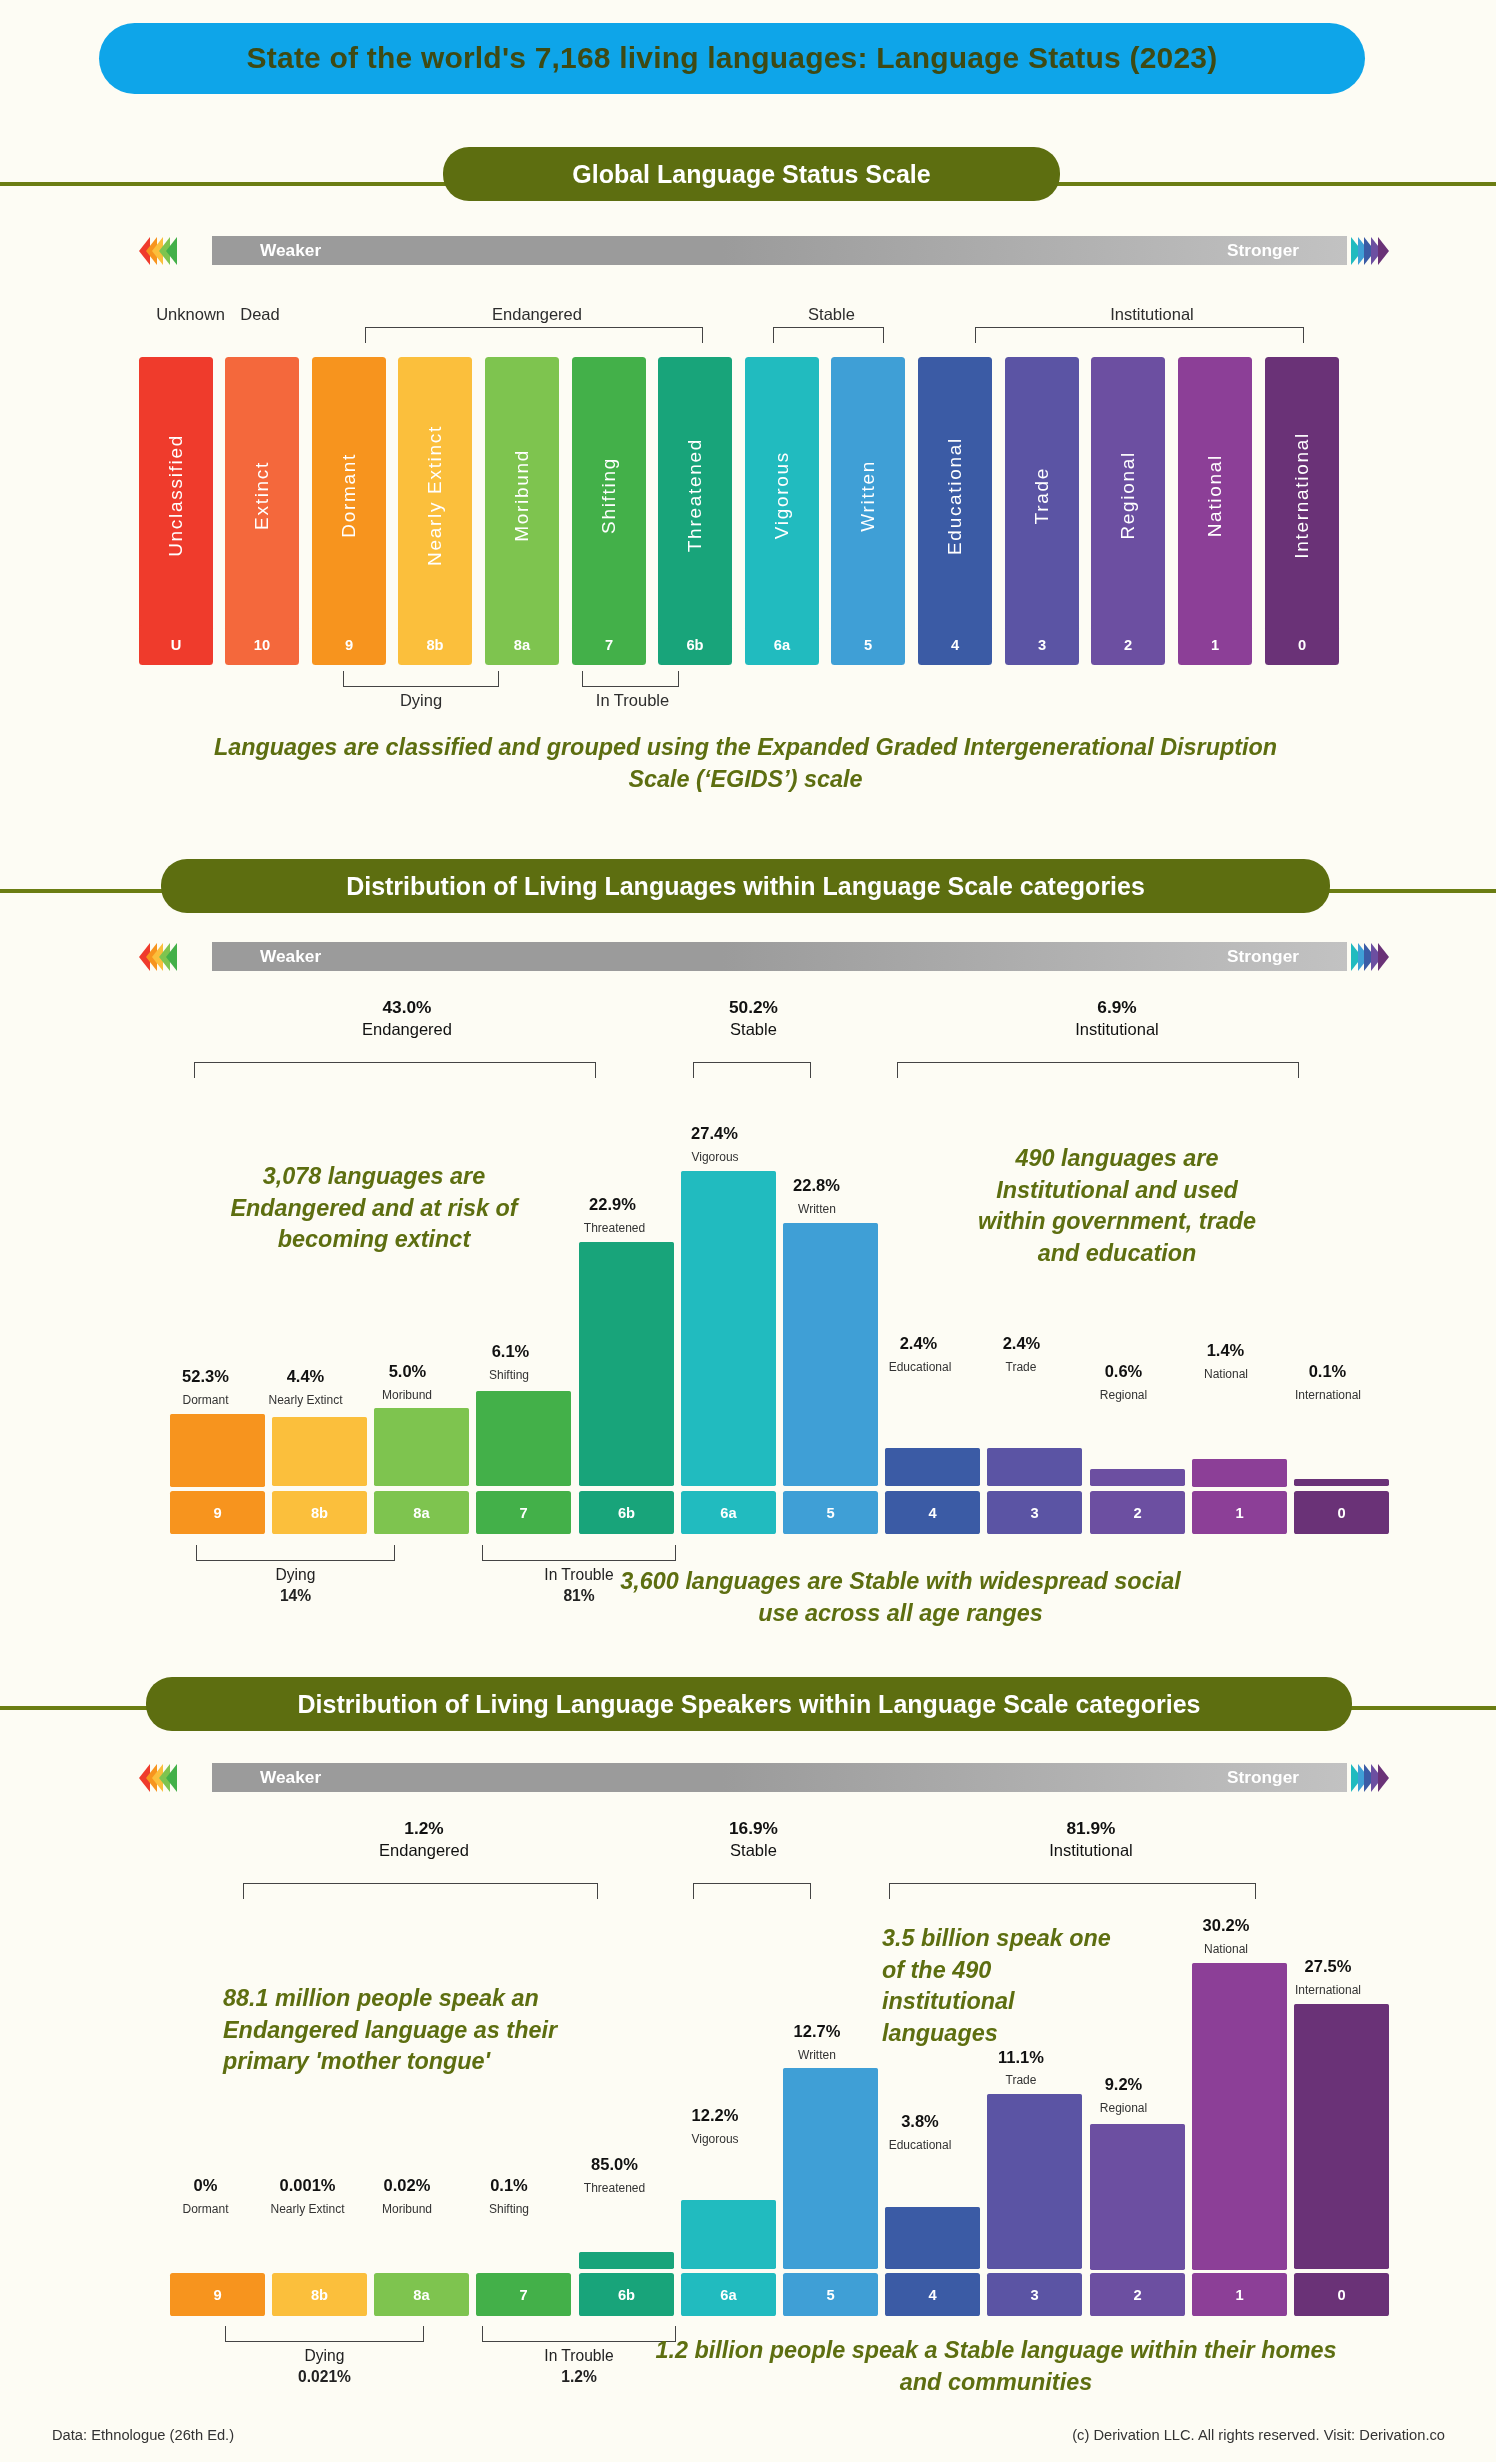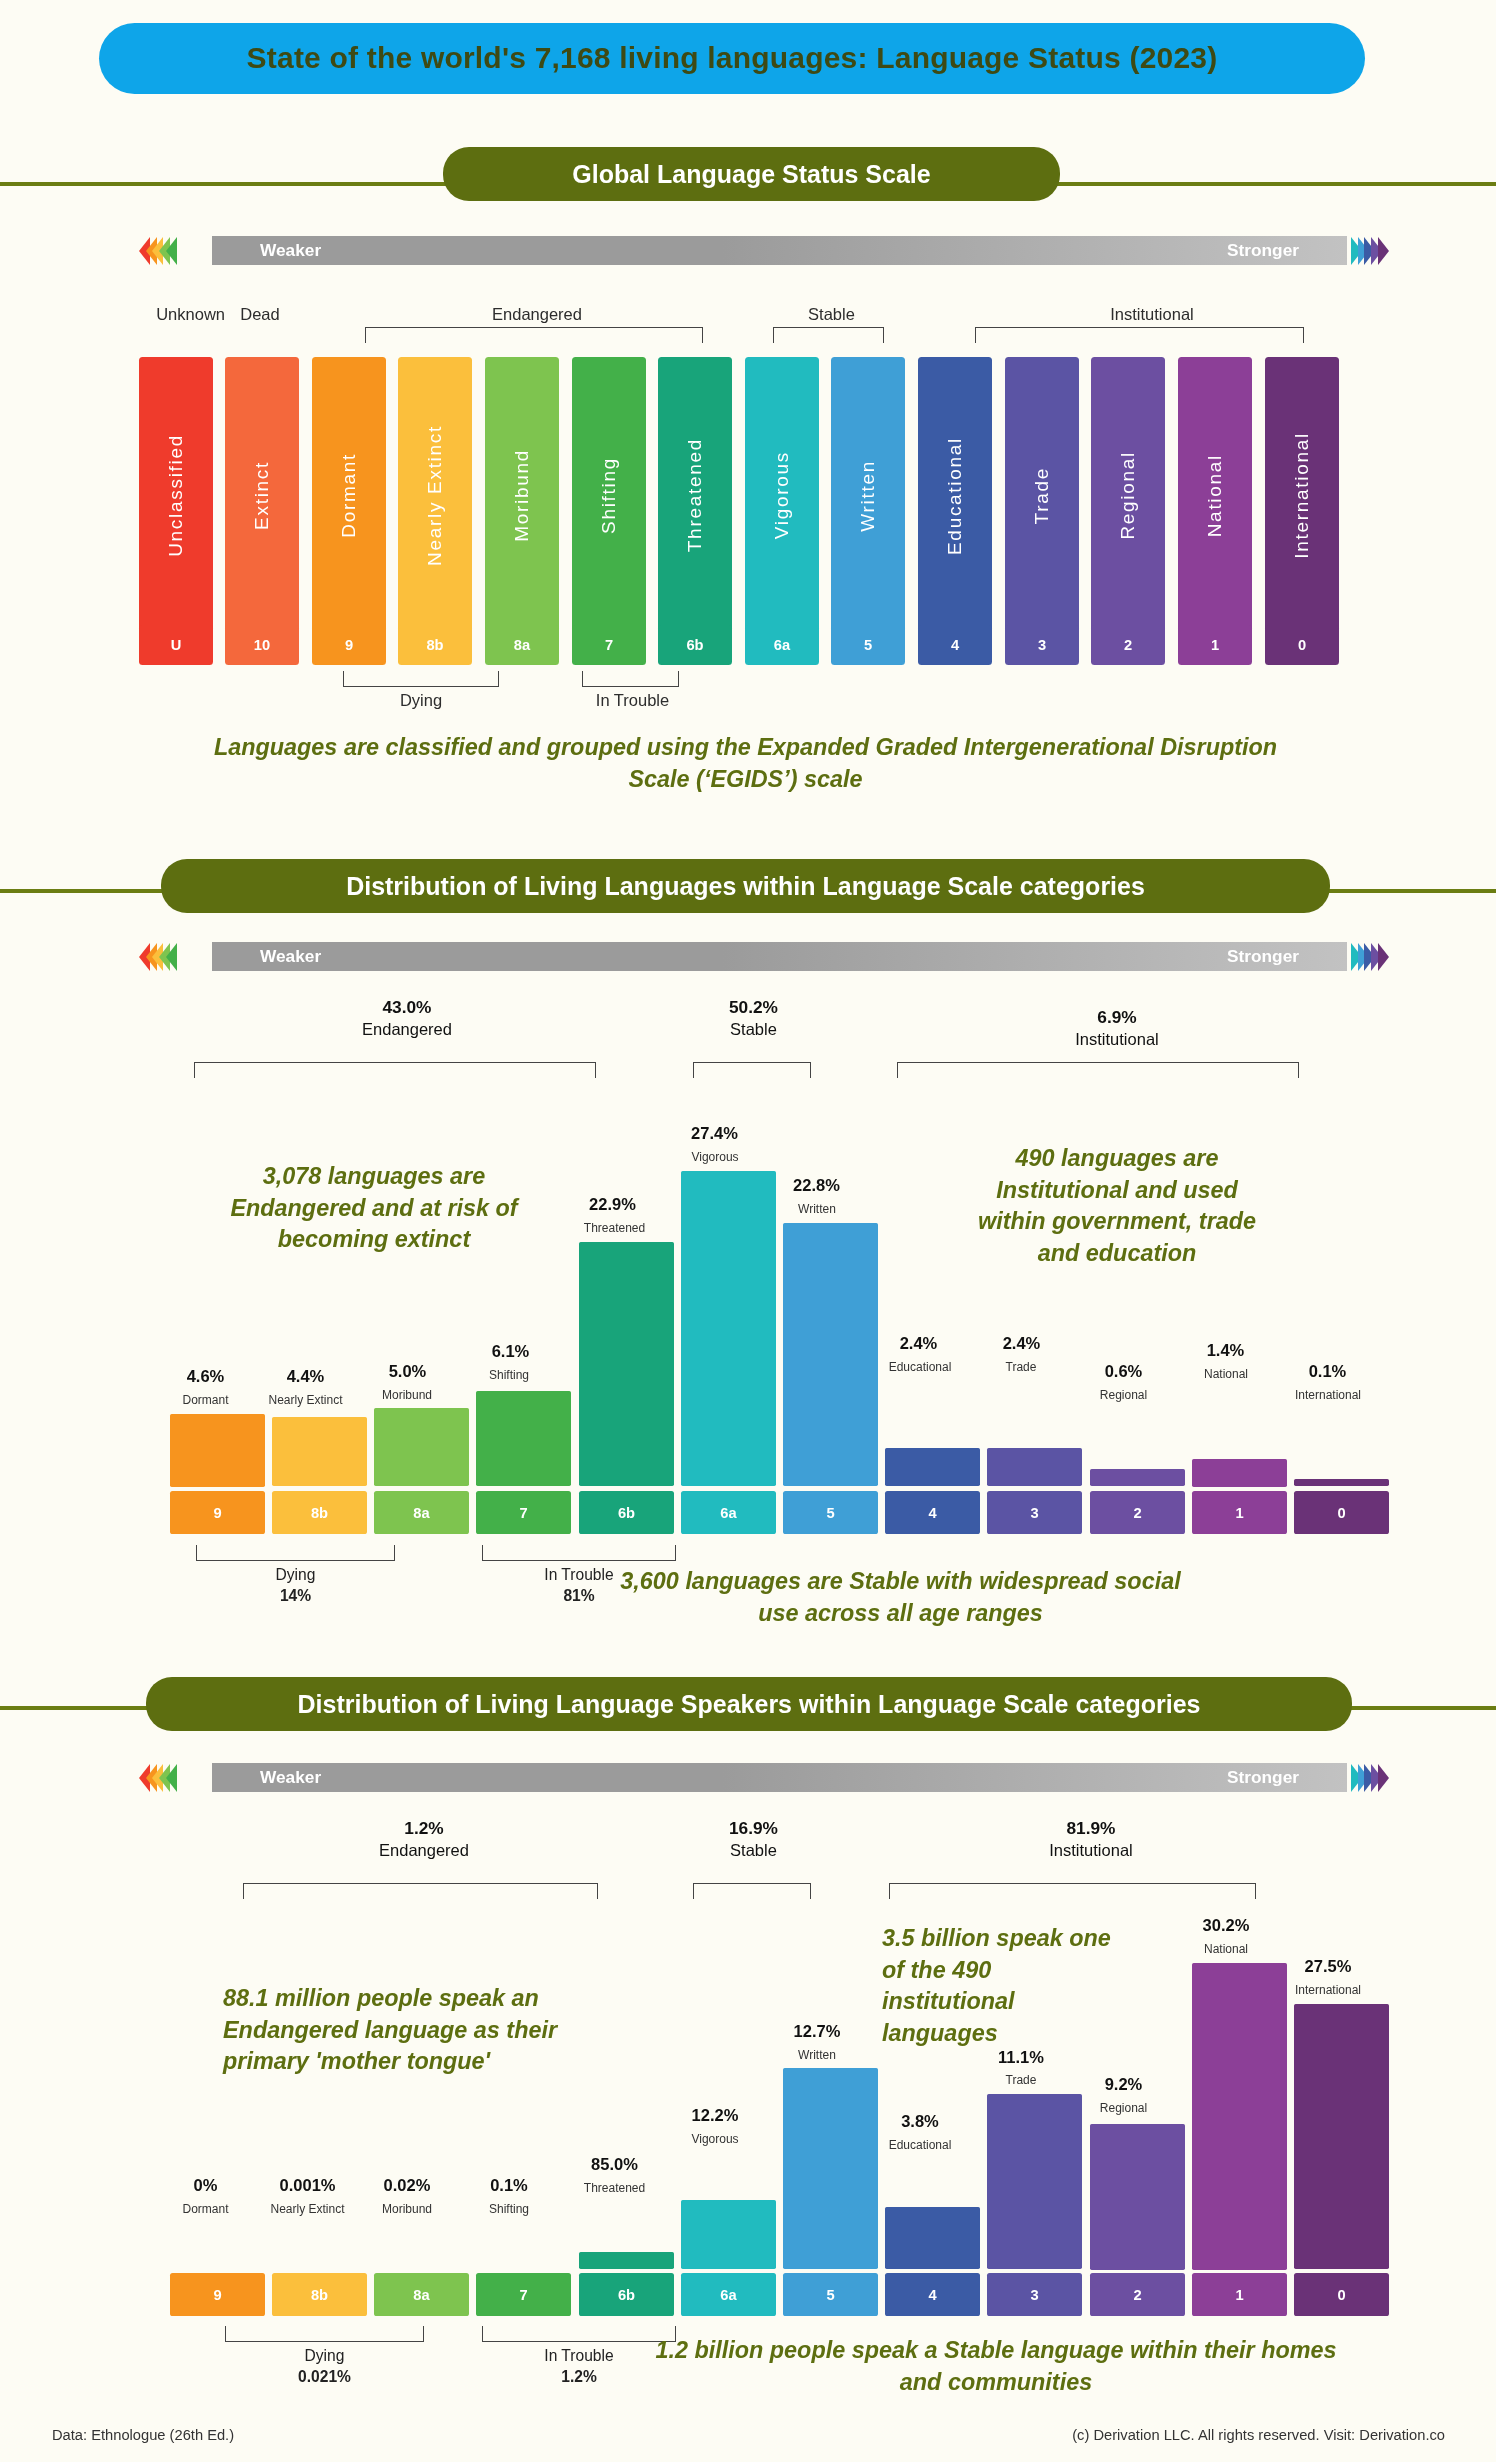--- a/index.html
+++ b/index.html
@@ -316,30 +316,30 @@
   </div>
 
   <div class="grp-pct" style="left:260px; top:996px; width:294px;">
     <span>43.0%</span><br>
     <span class="sub">Endangered</span>
   </div>
   <div class="grp-pct" style="left:667px; top:996px; width:173px;">
     <span>50.2%</span><br>
     <span class="sub">Stable</span>
   </div>
-  <div class="grp-pct" style="left:935px; top:996px; width:364px;margin-top:10px;">
+  <div class="grp-pct" style="left:935px; top:996px; width:364px;">
     <span>6.9%</span><br>
     <span class="sub">Institutional</span>
   </div>
 
   <div class="bracket" style="left:194px; top:1062px; width:402px; height:15.6px;"></div>
   <div class="bracket" style="left:693px; top:1062px; width:118px; height:15.6px;"></div>
   <div class="bracket" style="left:897px; top:1062px; width:402px; height:15.6px;"></div>
 
-  <div class="bar-pct" style="left:158px; top:1367px; width:95px;">4.6%</div>
+  <div class="bar-pct" style="left:158px; top:1367px; width:95px;">52.3%</div>
   <div class="bar-name" style="left:158px; top:1393px; width:95px;">Dormant</div>
   <div class="bar" style="left:170px; top:1414px; width:95px; height:73px; background:#f7941e;"></div>
 
   <div class="bar-pct" style="left:258px; top:1367px; width:95px;">4.4%</div>
   <div class="bar-name" style="left:249px; top:1393px; width:113px;">Nearly Extinct</div>
   <div class="bar" style="left:272px; top:1417px; width:95px; height:69px; background:#fbbf3c;"></div>
 
   <div class="bar-pct" style="left:360px; top:1362px; width:95px;">5.0%</div>
   <div class="bar-name" style="left:355px; top:1388px; width:104px;">Moribund</div>
   <div class="bar" style="left:374px; top:1408px; width:95px; height:78px; background:#7ec44f;"></div>

